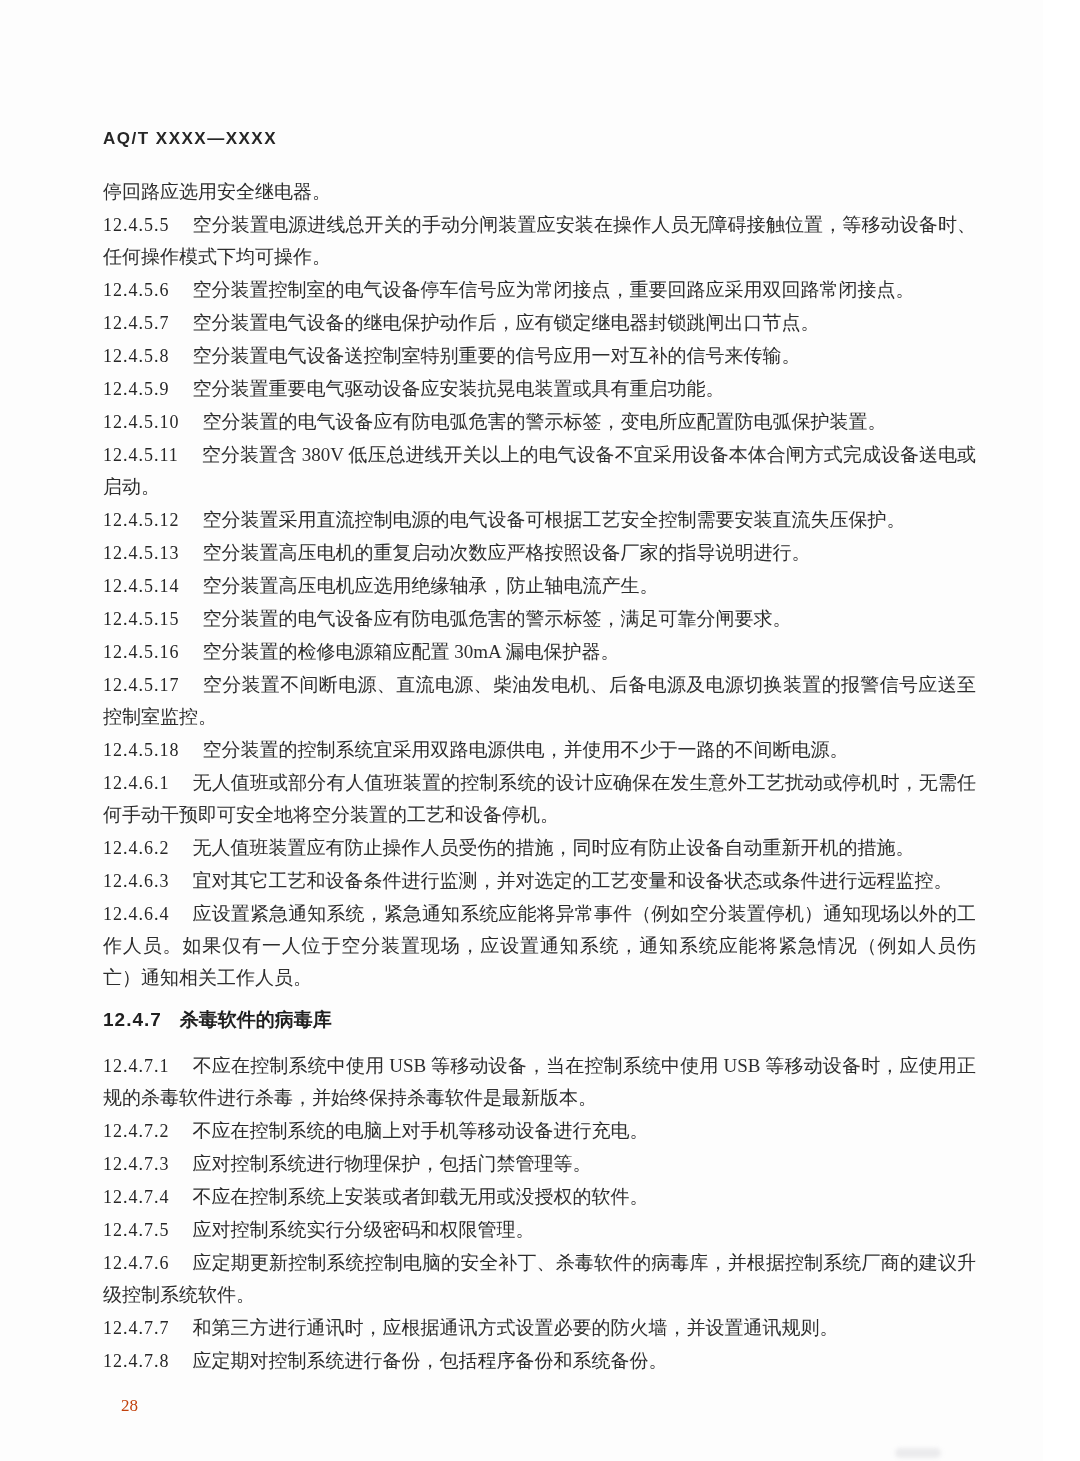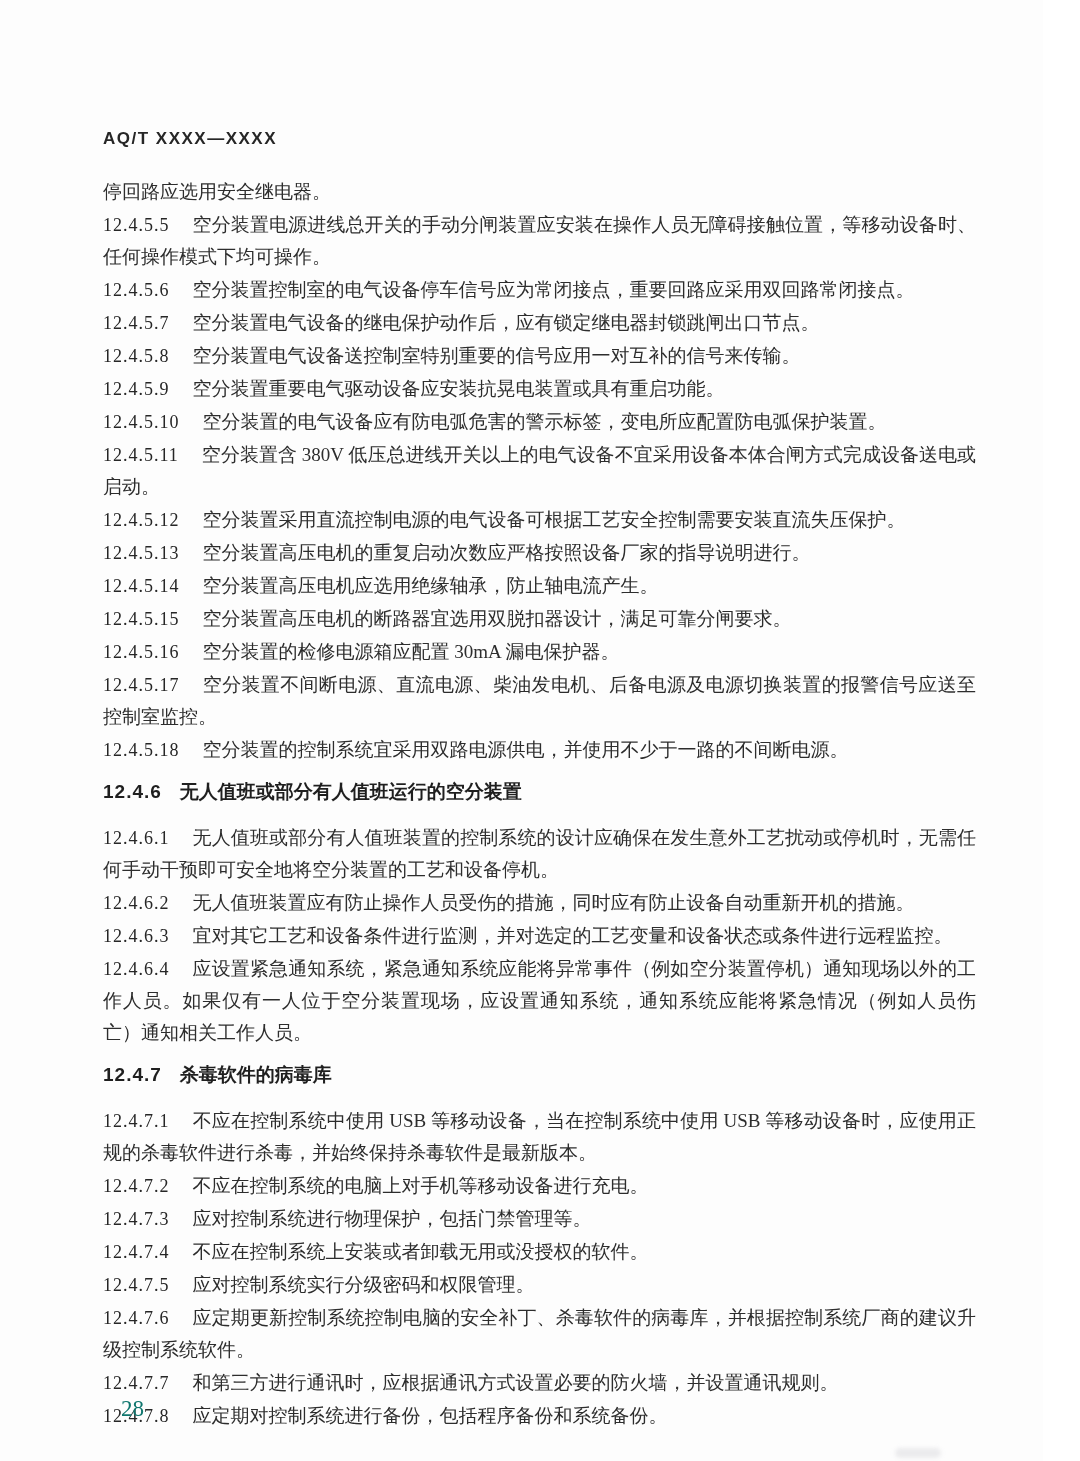--- a/index.html
+++ b/index.html
@@ -56,22 +56,22 @@
   h3.section-heading .num {
     letter-spacing: 1px;
     margin-right: 18px;
     white-space: nowrap;
   }
   .page-number {
     position: absolute;
     left: 121px;
     top: 1396px;
     font-family: "Liberation Serif", "DejaVu Serif", serif;
-    font-size: 23px;
-    color: #0f766e;
+    font-size: 17px;
+    color: #c2410c;
   }
   .scan-artifact {
     position: absolute;
     left: 895px;
     top: 1448px;
     width: 46px;
     height: 10px;
     border-radius: 5px;
     background: rgba(190, 192, 196, 0.28);
     filter: blur(2px);
@@ -100,29 +100,28 @@
     <p class="para"><span class="num">12.4.5.10</span><span>空分装置的电气设备应有防电弧危害的警示标签，变电所应配置防电弧保护装置。</span></p>
 
     <p class="para"><span class="num">12.4.5.11</span><span>空分装置含 380V 低压总进线开关以上的电气设备不宜采用设备本体合闸方式完成设备送电或启动。</span></p>
 
     <p class="para"><span class="num">12.4.5.12</span><span>空分装置采用直流控制电源的电气设备可根据工艺安全控制需要安装直流失压保护。</span></p>
 
     <p class="para"><span class="num">12.4.5.13</span><span>空分装置高压电机的重复启动次数应严格按照设备厂家的指导说明进行。</span></p>
 
     <p class="para"><span class="num">12.4.5.14</span><span>空分装置高压电机应选用绝缘轴承，防止轴电流产生。</span></p>
 
-    <p class="para"><span class="num">12.4.5.15</span><span>空分装置高压电机的断路器宜选用双脱扣器设计，满足可靠分闸要求。</span></p>
+    <p class="para"><span class="num">12.4.5.15</span><span>空分装置的电气设备应有防电弧危害的警示标签，满足可靠分闸要求。</span></p>
 
     <p class="para"><span class="num">12.4.5.16</span><span>空分装置的检修电源箱应配置 30mA 漏电保护器。</span></p>
 
     <p class="para"><span class="num">12.4.5.17</span><span>空分装置不间断电源、直流电源、柴油发电机、后备电源及电源切换装置的报警信号应送至控制室监控。</span></p>
 
     <p class="para"><span class="num">12.4.5.18</span><span>空分装置的控制系统宜采用双路电源供电，并使用不少于一路的不间断电源。</span></p>
 
-    <h3 class="section-heading"><span class="num">12.4.6</span><span>无人值班或部分有人值班运行的空分装置</span></h3>
 
     <p class="para"><span class="num">12.4.6.1</span><span>无人值班或部分有人值班装置的控制系统的设计应确保在发生意外工艺扰动或停机时，无需任何手动干预即可安全地将空分装置的工艺和设备停机。</span></p>
 
     <p class="para"><span class="num">12.4.6.2</span><span>无人值班装置应有防止操作人员受伤的措施，同时应有防止设备自动重新开机的措施。</span></p>
 
     <p class="para"><span class="num">12.4.6.3</span><span>宜对其它工艺和设备条件进行监测，并对选定的工艺变量和设备状态或条件进行远程监控。</span></p>
 
     <p class="para"><span class="num">12.4.6.4</span><span>应设置紧急通知系统，紧急通知系统应能将异常事件（例如空分装置停机）通知现场以外的工作人员。如果仅有一人位于空分装置现场，应设置通知系统，通知系统应能将紧急情况（例如人员伤亡）通知相关工作人员。</span></p>
 
     <h3 class="section-heading"><span class="num">12.4.7</span><span>杀毒软件的病毒库</span></h3>

